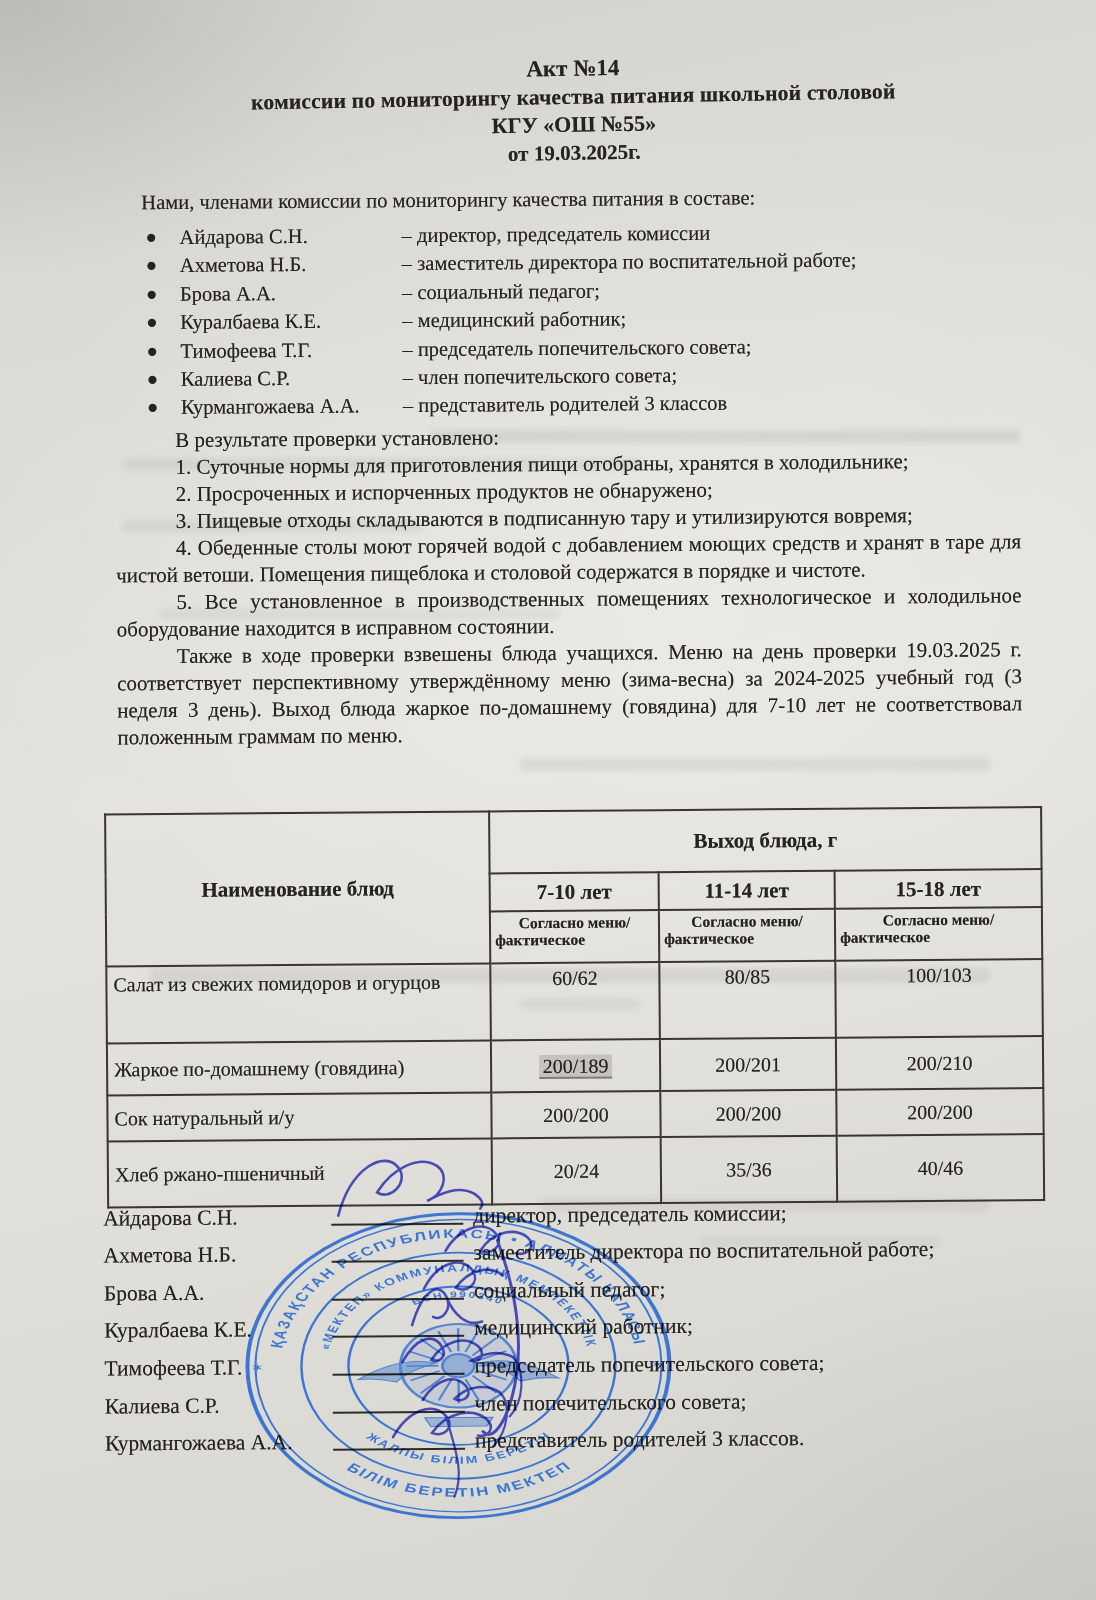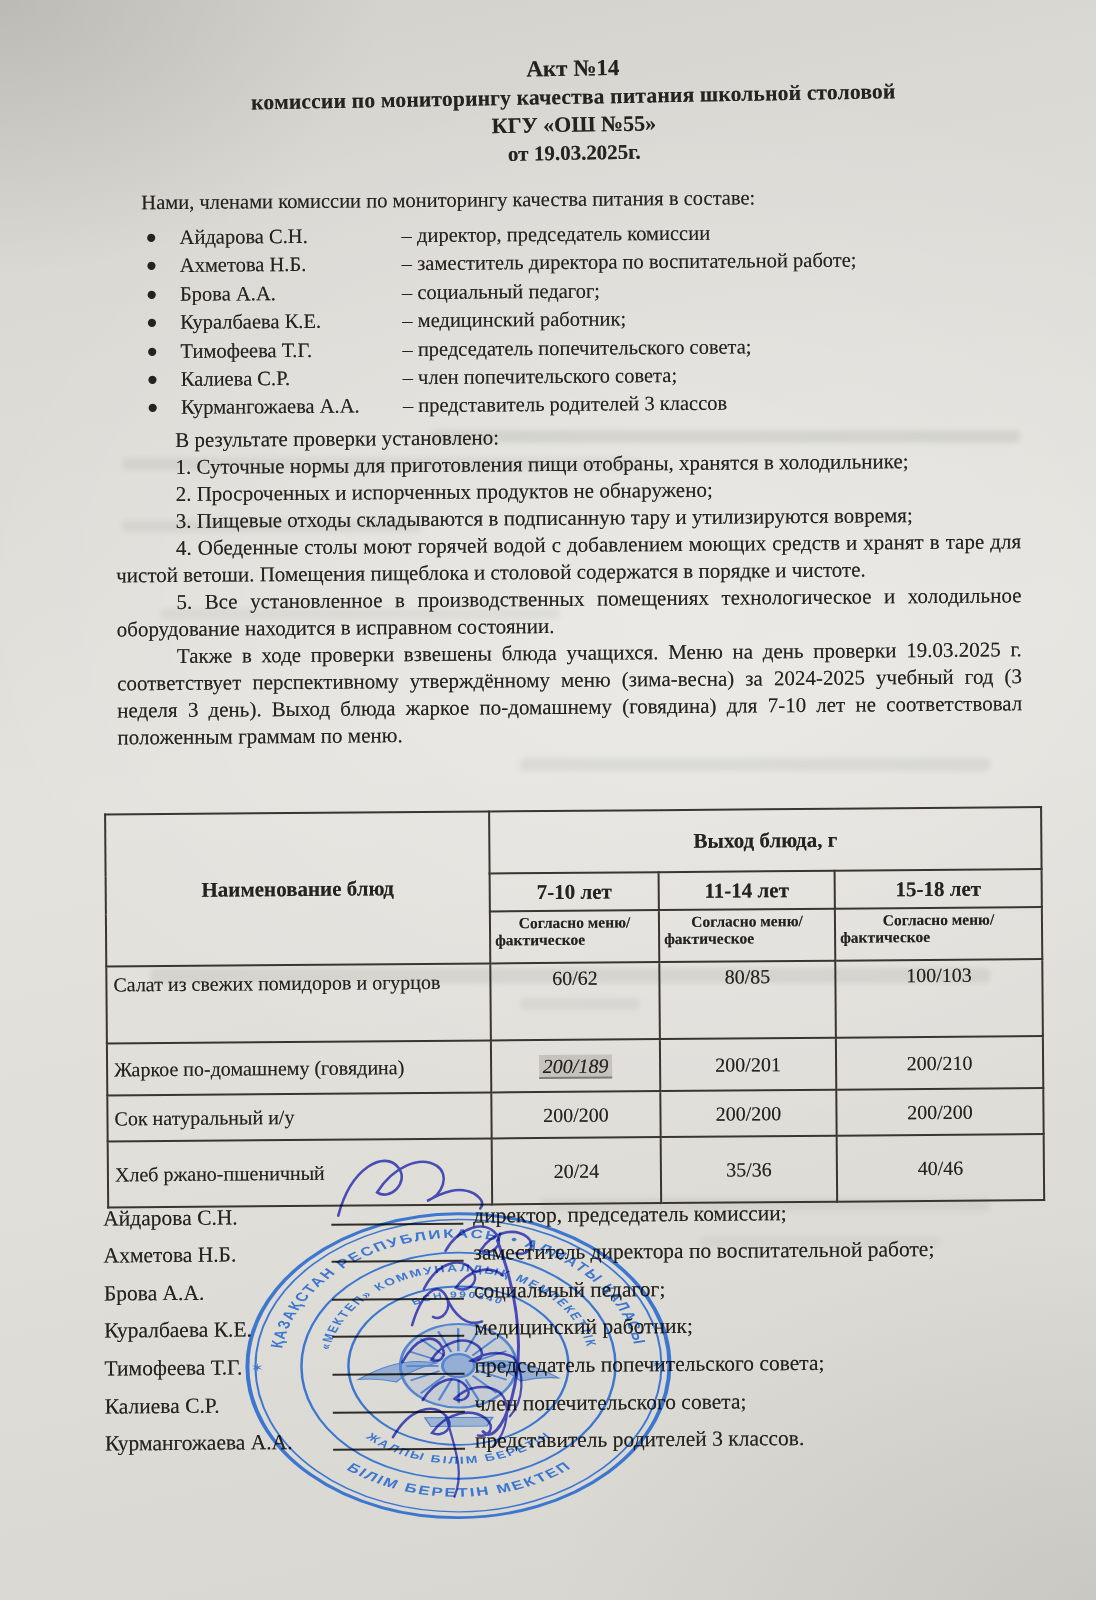--- a/index.html
+++ b/index.html
@@ -45,21 +45,21 @@
   td.c-name{text-align:center;font-weight:bold;font-size:21px;}
   td.c-group{text-align:center;font-weight:bold;font-size:21px;height:60px;}
   tr.h2 td{text-align:center;font-weight:bold;font-size:21px;height:36px;}
   tr.h3 td{height:46px;padding:2px 4px;vertical-align:top;}
   .sub1{text-align:center;font-weight:bold;font-size:15.5px;line-height:17px;}
   .sub2{text-align:left;font-weight:bold;font-size:15.5px;line-height:17px;}
   tr.r0 td{height:72px;vertical-align:top;padding-top:3px;}
   tr.r1 td{height:50px;} tr.r2 td{height:44px;} tr.r3 td{height:64px;}
   td.c-dish{padding-left:10px;line-height:29px;}
   td.c-val{text-align:center;}
-  .hl{background:rgba(125,122,116,0.28);padding:0 4px;border-bottom:2px solid rgba(70,68,62,0.55);font-style:italic;}
+  .hl{background:rgba(125,122,116,0.28);padding:0 4px;border-bottom:2px solid rgba(70,68,62,0.55);}
 
   
   .sigs{position:absolute;left:100px;top:1190px;width:940px;}
   .sig-row{display:flex;align-items:flex-end;height:37.6px;font-size:21.5px;}
   .sig-name{width:228px;flex:none;}
   .sig-line{width:132px;flex:none;border-bottom:2px solid #2e2c28;height:24px;margin:0 10px 4px 0;}
   .sig-role{flex:1;}
 
   
   .ghost{position:absolute;border-radius:5px;filter:blur(2.4px);

